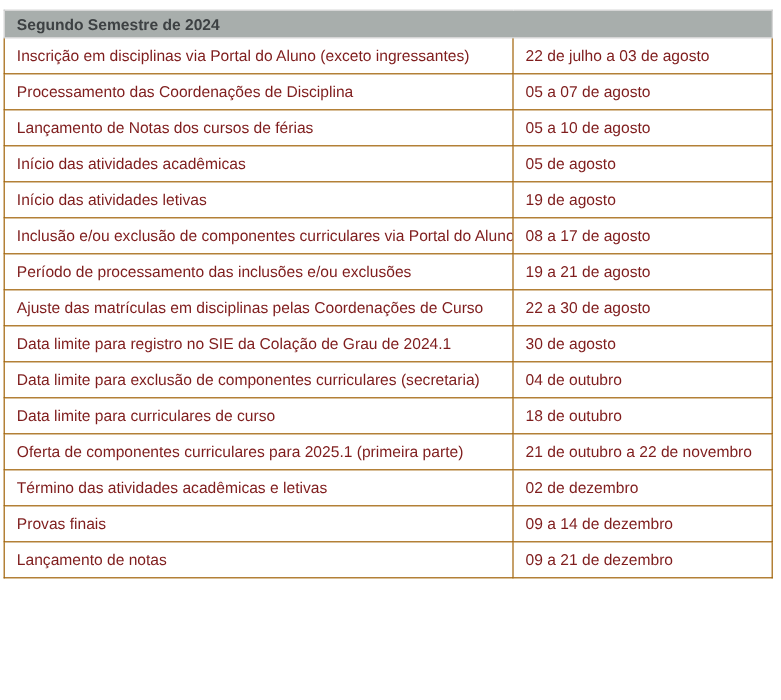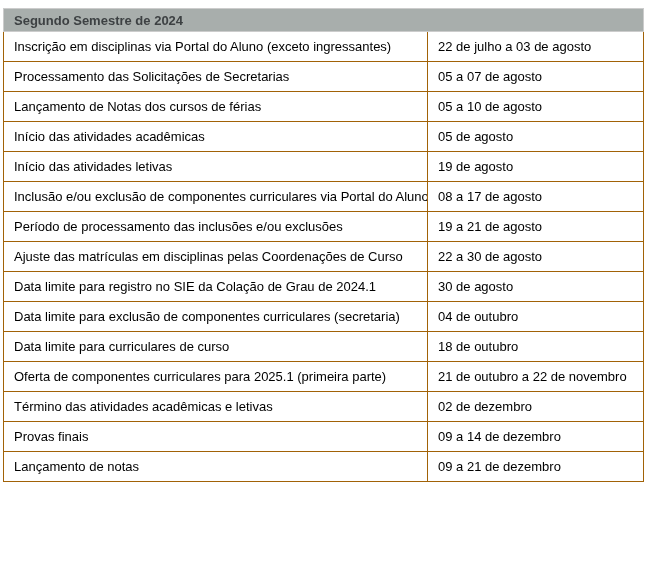--- a/index.html
+++ b/index.html
@@ -30,21 +30,21 @@
   .calendar-table thead th {
     background: #a8aeac;
     color: #3d4143;
     font-weight: bold;
     text-align: left;
     height: 23px;
     border-color: #cccccc;
   }
   .calendar-table tbody td {
     background: #ffffff;
-    color: #000000;
+    color: #7f1d1d;
     height: 30px;
   }
   .col-activity { width: 424px; }
   .col-date     { width: 216px; }
 </style>
 </head>
 <body>
 
 <table class="calendar-table">
   <colgroup>
@@ -56,21 +56,21 @@
       <th colspan="2">Segundo Semestre de 2024</th>
     </tr>
   </thead>
   <tbody id="calendar-body">
   <tr>
     <td>Inscrição em disciplinas via Portal do Aluno (exceto ingressantes)</td>
     <td>22 de julho a 03 de agosto</td>
   </tr>
 
   <tr>
-    <td>Processamento das Solicitações de Secretarias</td>
+    <td>Processamento das Coordenações de Disciplina</td>
     <td>05 a 07 de agosto</td>
   </tr>
 
   <tr>
     <td>Lançamento de Notas dos cursos de férias</td>
     <td>05 a 10 de agosto</td>
   </tr>
 
   <tr>
     <td>Início das atividades acadêmicas</td>

